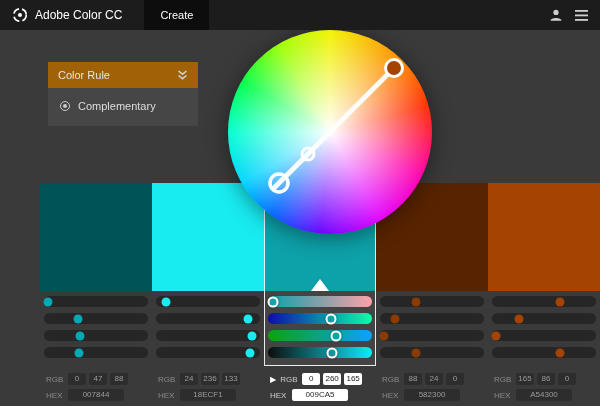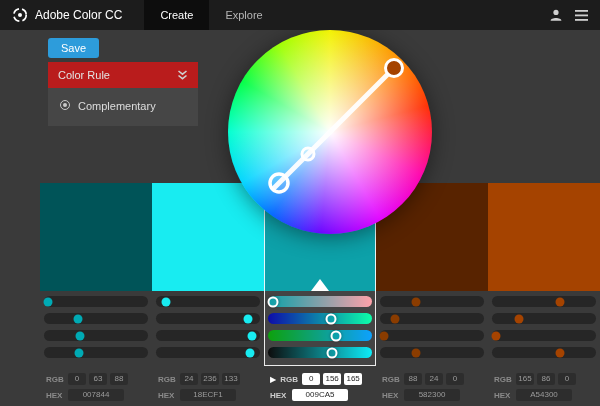--- a/index.html
+++ b/index.html
@@ -26,26 +26,26 @@
   
   .save-btn {
     position:absolute; left:48px; top:38px; z-index:3;
     background:#2D9CDB; color:#fff; font-size:11px; font-family:inherit;
     padding:4px 13px; border:none; border-radius:3px; cursor:pointer;
   }
 
   
   .rule-panel { position:absolute; left:48px; top:62px; width:150px; z-index:3; }
   .rule-header {
-    height:26px; background:#b91c1c; display:flex; align-items:center;
+    height:26px; background:#a16207; display:flex; align-items:center;
     padding:0 10px; color:#e3e3e3; font-size:11px; cursor:pointer;
   }
   .rule-chevron { margin-left:auto; display:flex; }
   .rule-body { background:#464646; padding:8px 0 10px 0; }
-  .rule-option { display:flex; gap:8px; padding:4px 12px; color:#ddd; font-size:11px; cursor:pointer; }
+  .rule-option { display:flex; align-items:center; gap:8px; padding:4px 12px; color:#ddd; font-size:11px; cursor:pointer; }
   .radio { width:10px; height:10px; border:1px solid #c9c9c9; border-radius:50%; position:relative; flex:0 0 auto; }
   .radio::after { content:""; position:absolute; left:2px; top:2px; width:4px; height:4px; border-radius:50%; background:#c9c9c9; }
 
   
   .wheel-wrap { position:absolute; left:228px; top:30px; width:204px; height:204px; z-index:5; }
   .wheel {
     width:204px; height:204px; border-radius:50%;
     background:
       radial-gradient(circle, #ffffff 0%, rgba(255,255,255,0) 72%),
       conic-gradient(from 0deg,
@@ -95,21 +95,21 @@
   }
   .sel-r { background:linear-gradient(90deg, rgb(0,156,165), rgb(255,156,165)); }
   .sel-g { background:linear-gradient(90deg, rgb(0,0,165), rgb(0,255,165)); }
   .sel-b { background:linear-gradient(90deg, rgb(0,156,0), rgb(0,156,255)); }
   .sel-v { background:linear-gradient(90deg, #000000, rgb(0,235,248)); }
 
   
   .info { position:absolute; left:40px; top:371px; width:560px; display:flex; z-index:1; }
   .info-col { width:112px; padding:0 6px; }
   .info-line { display:flex; align-items:center; gap:3px; height:16px; }
-  .info-label { font-size:8px; color:#8a8a8a; font-weight:bold; width:19px; flex:0 0 auto; }
+  .info-label { font-size:8px; color:#8a8a8a; font-weight:normal; width:19px; flex:0 0 auto; }
   .vbox {
     background:#2d2d2d; color:#9b9b9b; font-size:8px; height:12px;
     min-width:18px; line-height:12px; text-align:center; border-radius:2px; padding:0 2px;
   }
   .hexbox { min-width:56px; }
   .info-col.selected .vbox { background:#ffffff; color:#1e1e1e; }
   .info-col.selected .info-label { color:#cfcfcf; }
   .mode-arrow { color:#fff; font-size:8px; margin-right:1px; cursor:pointer; flex:0 0 auto; }
 </style>
 </head>
@@ -121,39 +121,35 @@
     <div class="brand">
       <svg width="16" height="16" viewBox="0 0 16 16">
         <circle cx="8" cy="8" r="6.2" fill="none" stroke="#ffffff" stroke-width="1.7" stroke-dasharray="7 3.2"></circle>
         <circle cx="8" cy="8" r="2" fill="#ffffff"></circle>
       </svg>
       <span>Adobe Color CC</span>
     </div>
     <div class="nav">
       <div class="nav-item active">
         <span>Create</span>
-      </div>
-      <div class="nav-item">
-        <span>Explore</span>
       </div>
     </div>
     <div class="topbar-right">
       <svg width="14" height="14" viewBox="0 0 14 14" style="cursor:pointer">
         <circle cx="7" cy="4.4" r="2.6" fill="#cfcfcf"></circle>
         <path d="M1.6 12.8 C1.6 9.2 12.4 9.2 12.4 12.8 Z" fill="#cfcfcf"></path>
       </svg>
       <svg width="13" height="11" viewBox="0 0 13 11" style="cursor:pointer">
         <rect x="0" y="0" width="13" height="1.8" fill="#cfcfcf"></rect>
         <rect x="0" y="4.5" width="13" height="1.8" fill="#cfcfcf"></rect>
         <rect x="0" y="9" width="13" height="1.8" fill="#cfcfcf"></rect>
       </svg>
     </div>
   </div>
 
-  <button class="save-btn">Save</button>
 
   <div class="rule-panel">
     <div class="rule-header">
       <span>Color Rule</span>
       <span class="rule-chevron">
         <svg width="11" height="12" viewBox="0 0 11 12">
           <path d="M1.5 2 L5.5 5.2 L9.5 2" fill="none" stroke="#cfcfcf" stroke-width="1.6"></path>
           <path d="M1.5 6.5 L5.5 9.7 L9.5 6.5" fill="none" stroke="#cfcfcf" stroke-width="1.6"></path>
         </svg>
       </span>
@@ -296,21 +292,21 @@
         </div>
     </div>
   </div>
 
   <div class="info">
 
     <div class="info-col">
       <div class="info-line">
         <span class="info-label">RGB</span>
         <span class="vbox">0</span>
-        <span class="vbox">63</span>
+        <span class="vbox">47</span>
         <span class="vbox">88</span>
       </div>
       <div class="info-line">
         <span class="info-label">HEX</span>
         <span class="vbox hexbox">007844</span>
       </div>
     </div>
 
     <div class="info-col">
       <div class="info-line">
@@ -323,21 +319,21 @@
         <span class="info-label">HEX</span>
         <span class="vbox hexbox">18ECF1</span>
       </div>
     </div>
 
     <div class="info-col selected">
       <div class="info-line">
         <span class="mode-arrow">▶</span>
         <span class="info-label">RGB</span>
         <span class="vbox">0</span>
-        <span class="vbox">156</span>
+        <span class="vbox">260</span>
         <span class="vbox">165</span>
       </div>
       <div class="info-line">
         <span class="info-label">HEX</span>
         <span class="vbox hexbox">009CA5</span>
       </div>
     </div>
 
     <div class="info-col">
       <div class="info-line">

